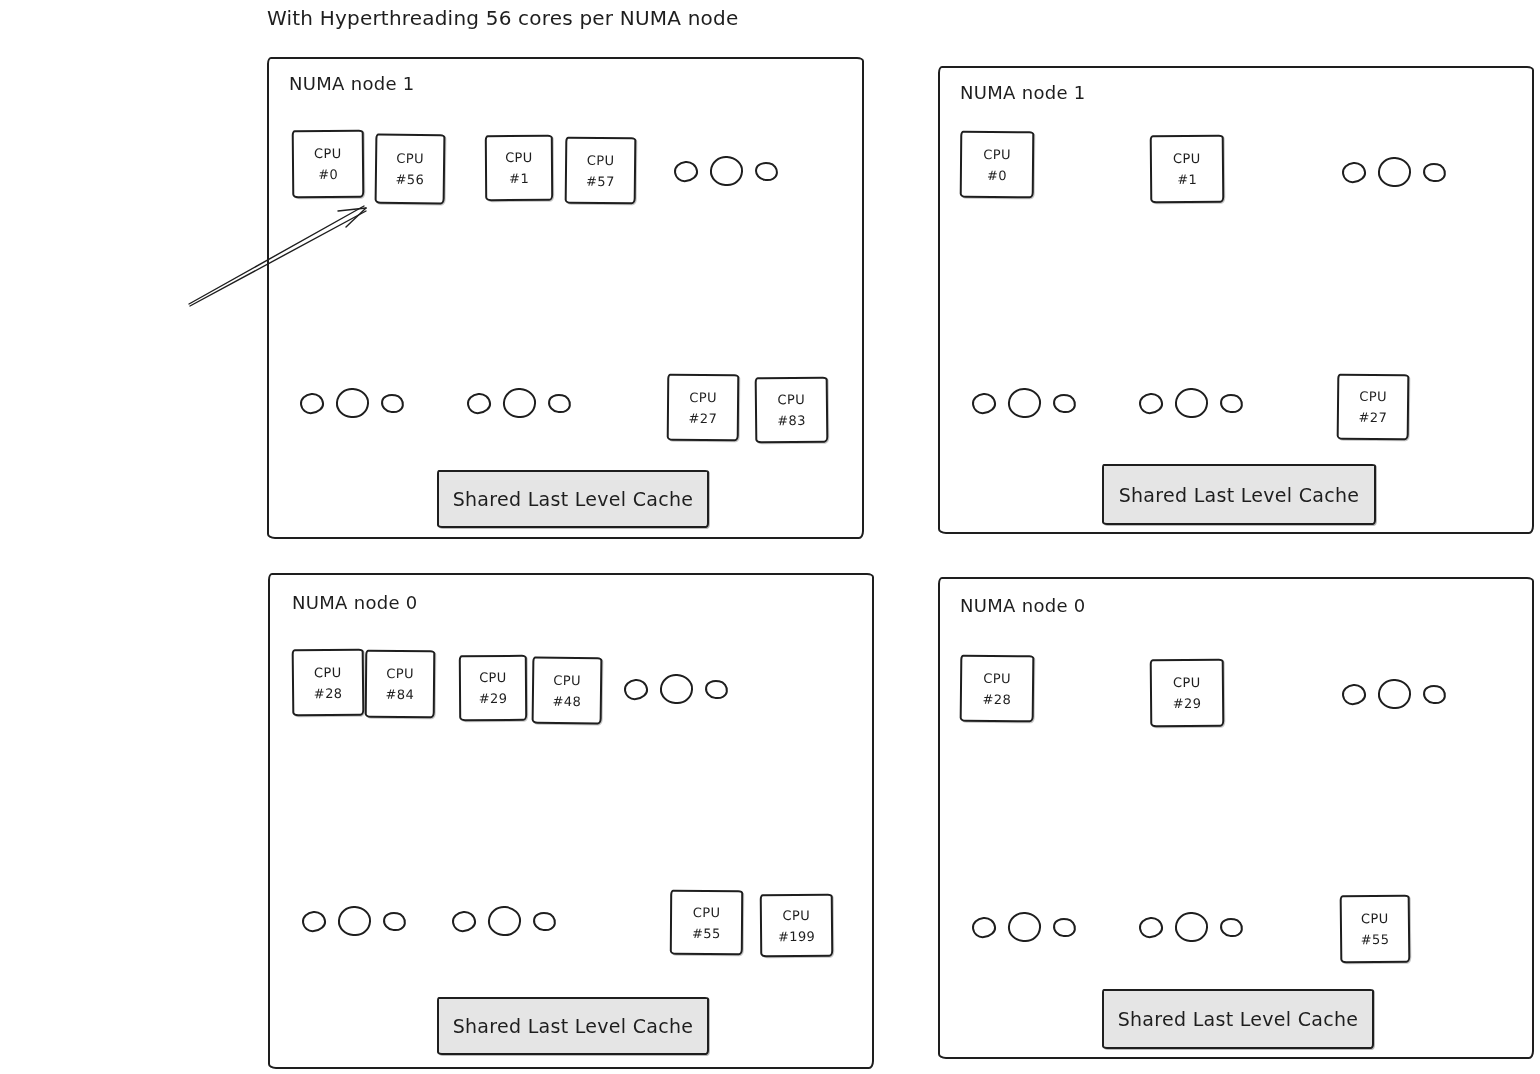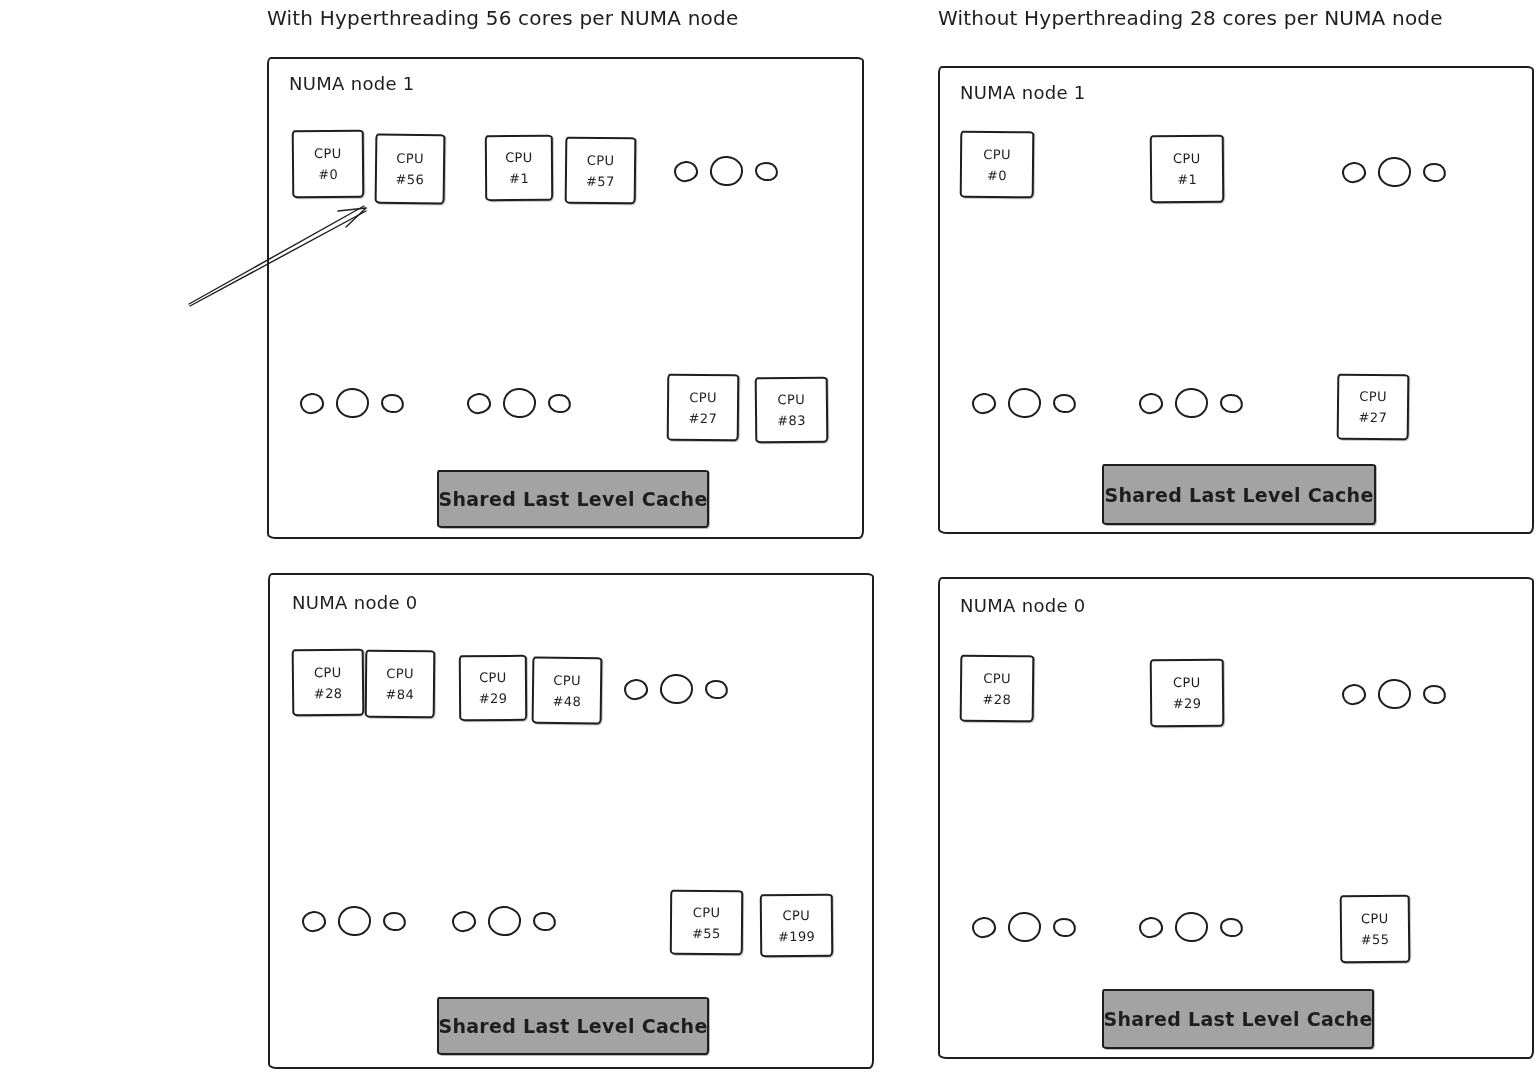--- a/index.html
+++ b/index.html
@@ -25,35 +25,33 @@
   }
   .dots { position:absolute; display:flex; align-items:center; gap:12px; }
   .dot { display:block; border:2px solid var(--ink,#1e1e1e); background:#fff; }
   .dot.d1 { width:20px; height:17px; border-radius:52% 48% 55% 45% / 48% 55% 45% 52%; transform:rotate(-6deg); }
   .dot.d2 { width:29px; height:26px; border-radius:50% 52% 48% 50% / 52% 48% 52% 48%; transform:rotate(4deg); }
   .dot.d3 { width:19px; height:15px; border-radius:55% 45% 50% 50% / 45% 55% 48% 52%; transform:rotate(8deg); }
   .cache {
     position:absolute; border:2px solid var(--ink,#1e1e1e);
     display:flex; align-items:center; justify-content:center;
     font-size:19px; letter-spacing:0.3px; white-space:nowrap;
-    box-shadow:1px 1px 0 rgba(30,30,30,.3); background:#a3a3a3;
+    box-shadow:1px 1px 0 rgba(30,30,30,.3); background:#e5e5e5;
     border-radius:2px 4px 3px 5px / 4px 2px 5px 3px;
-    font-weight:bold;
   }
   .annotation { position:absolute; left:12px; top:318px; font-size:19px; line-height:27px; z-index:5; white-space:nowrap; }
   .annotation .l2 { padding-left:14px; }
   .arrow-svg { position:absolute; left:0; top:0; z-index:4; pointer-events:none; }
 </style>
 </head>
 <body style="--ink: #1e1e1e; --background: #ffffff;">
 
 <div class="canvas">
 
   <div class="title" style="left:267px;width:593px;">With Hyperthreading 56 cores per NUMA node</div>
-  <div class="title" style="left:938px;width:592px;">Without Hyperthreading 28 cores per NUMA node</div>
 
   <section class="panel" style="left:267px;top:57px;width:593px;height:478px;">
     <div class="node-label" style="left:20px;top:14px;">NUMA node 1</div>
 
     <div class="cpu" style="left:23px;top:71px;width:68px;height:64px;--rot:-0.5deg;">
       <span>CPU</span>
       <span>#0</span>
     </div>
     <div class="cpu" style="left:106px;top:75px;width:66px;height:66px;--rot:0.7deg;">
       <span>CPU</span>

